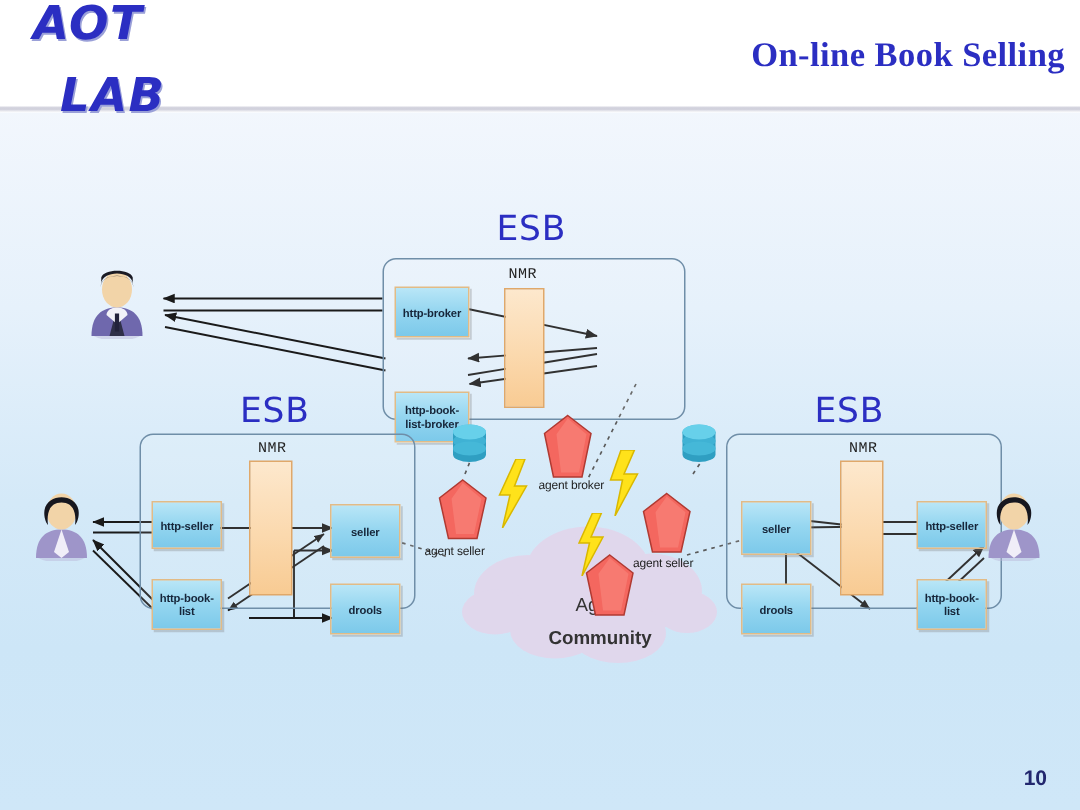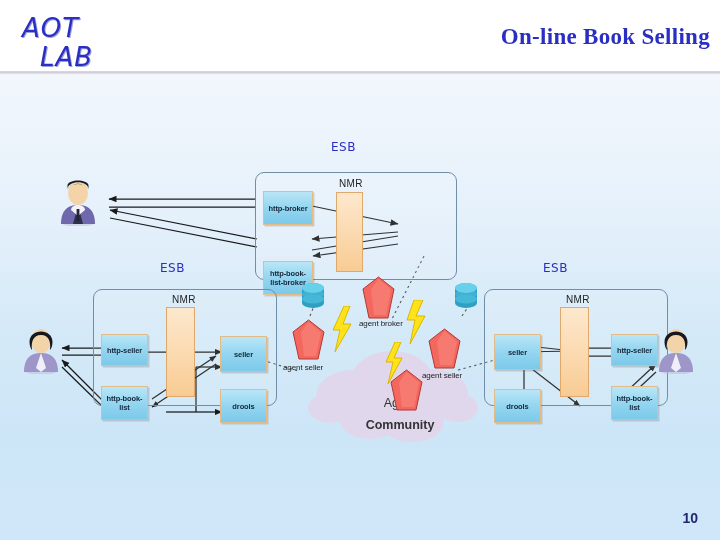--- a/index.html
+++ b/index.html
@@ -26,33 +26,33 @@
     background: #ffffff;
   }
   #header-rule {
     position: absolute;
     left: 0; top: 71px;
     width: 720px; height: 4px;
     background: linear-gradient(to bottom, #d8d8e2 0%, #cfcfdb 45%, #ffffff 100%);
   }
   #logo {
     position: absolute;
-    left: 18px; top: 14px;
+    left: 18px; top: 2px;
     width: 120px; height: 66px;
     color: #2b2ec2;
     font-family: "DejaVu Sans", sans-serif;
-    font-weight: normal;
+    font-weight: bold;
     font-style: italic;
-    font-size: 26px;
+    font-size: 31px;
     line-height: 29px;
     letter-spacing: 1px;
     text-shadow: 1px 1px 0 #9aa0d8;
   }
   #logo .l1 { display:block; padding-left: 4px; }
-  #logo .l2 { display:block; padding-left: 22px; }
+  #logo .l2 { display:block; padding-left: 22px; margin-top: 19px; }
   #slide-title {
     position: absolute;
     left: 300px; top: 24px;
     width: 410px;
     text-align: right;
     color: #2b2ec2;
     font-family: Liberation Serif, serif;
     font-weight: bold;
     font-size: 23px;
     letter-spacing: .3px;
@@ -66,36 +66,36 @@
   #wires {
     position: absolute;
     left: 0; top: 0;
     width: 720px; height: 430px;
   }
   
   .esb-label {
     position: absolute;
     color: #2b2ec2;
     font-family: "DejaVu Sans", sans-serif;
-    font-size: 12px;
+    font-size: 23px;
     font-weight: normal;
     letter-spacing: .5px;
     text-align: right;
   }
   .esb-box {
     position: absolute;
     border: 1px solid #6f8ea8;
     border-radius: 9px;
     background: rgba(255,255,255,0.10);
   }
   .nmr-label {
     position: absolute;
     color: #222222;
     font-size: 10px;
-    font-family: Liberation Sans, sans-serif;
+    font-family: Liberation Mono, monospace;
     letter-spacing: .3px;
     white-space: nowrap;
   }
   .nmr-bar {
     position: absolute;
     background: linear-gradient(to bottom, #fde8cd 0%, #fbd9ae 55%, #f8cb93 100%);
     border: 1px solid #e0a86a;
   }
   .node {
     position: absolute;

